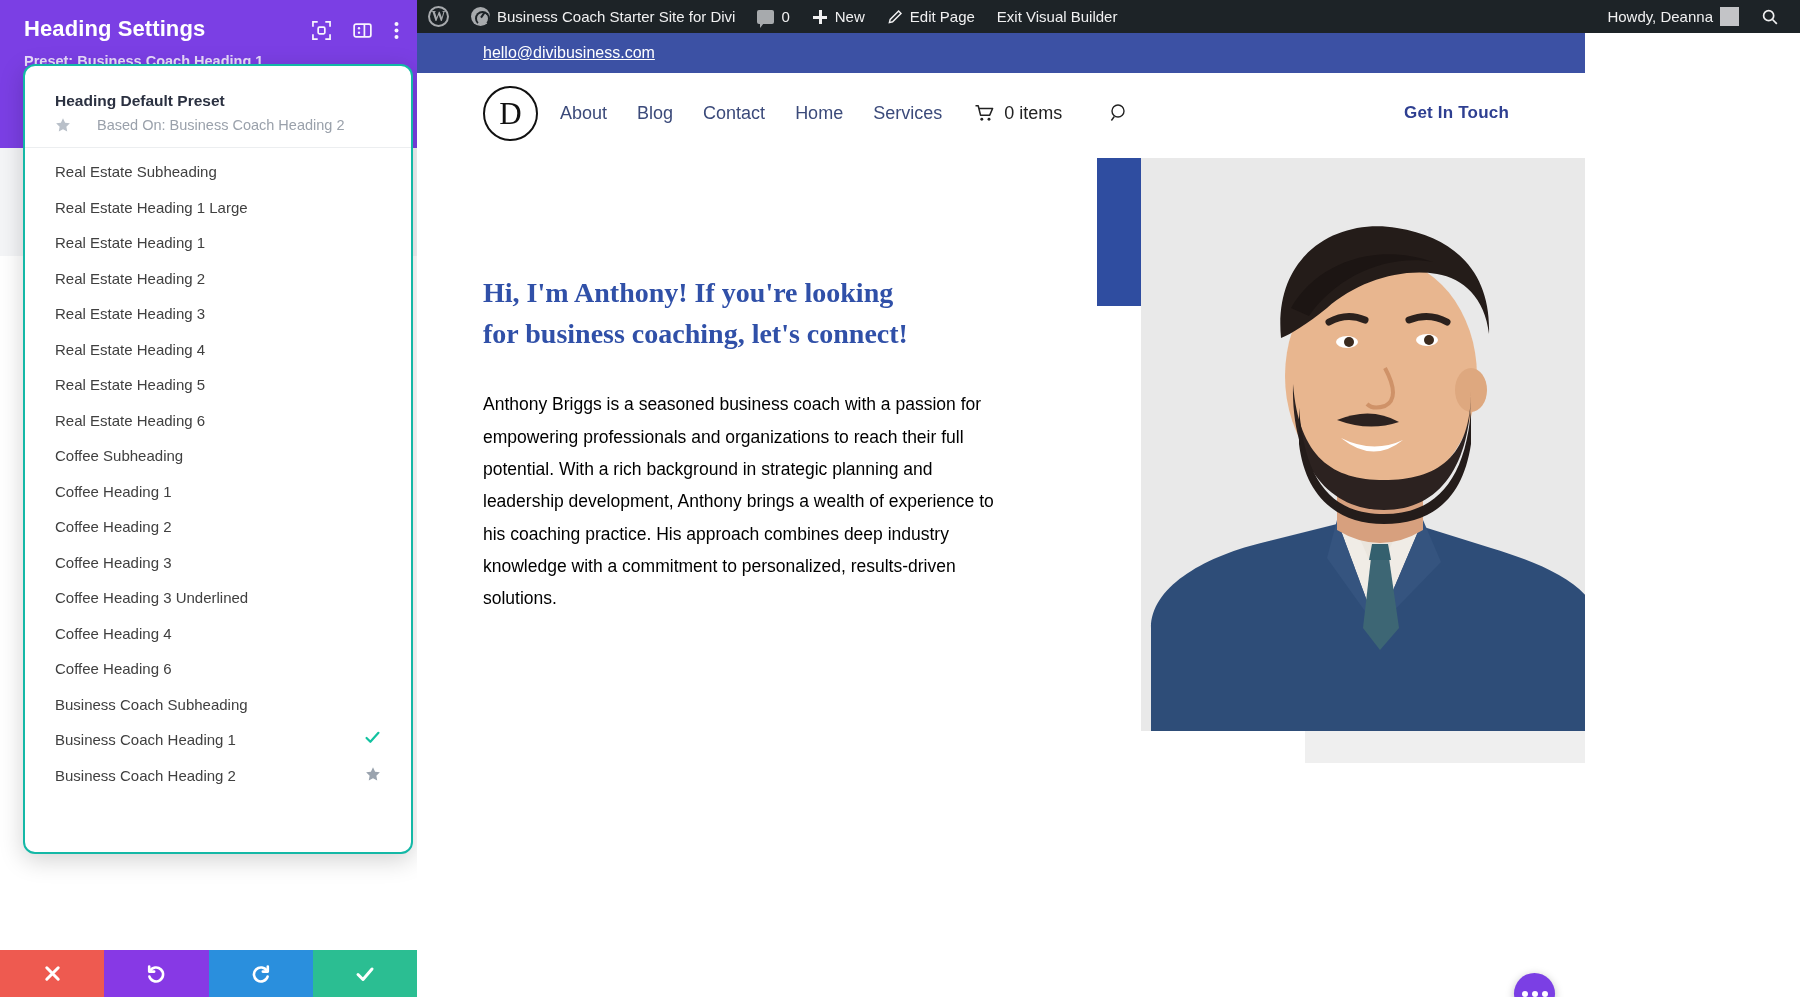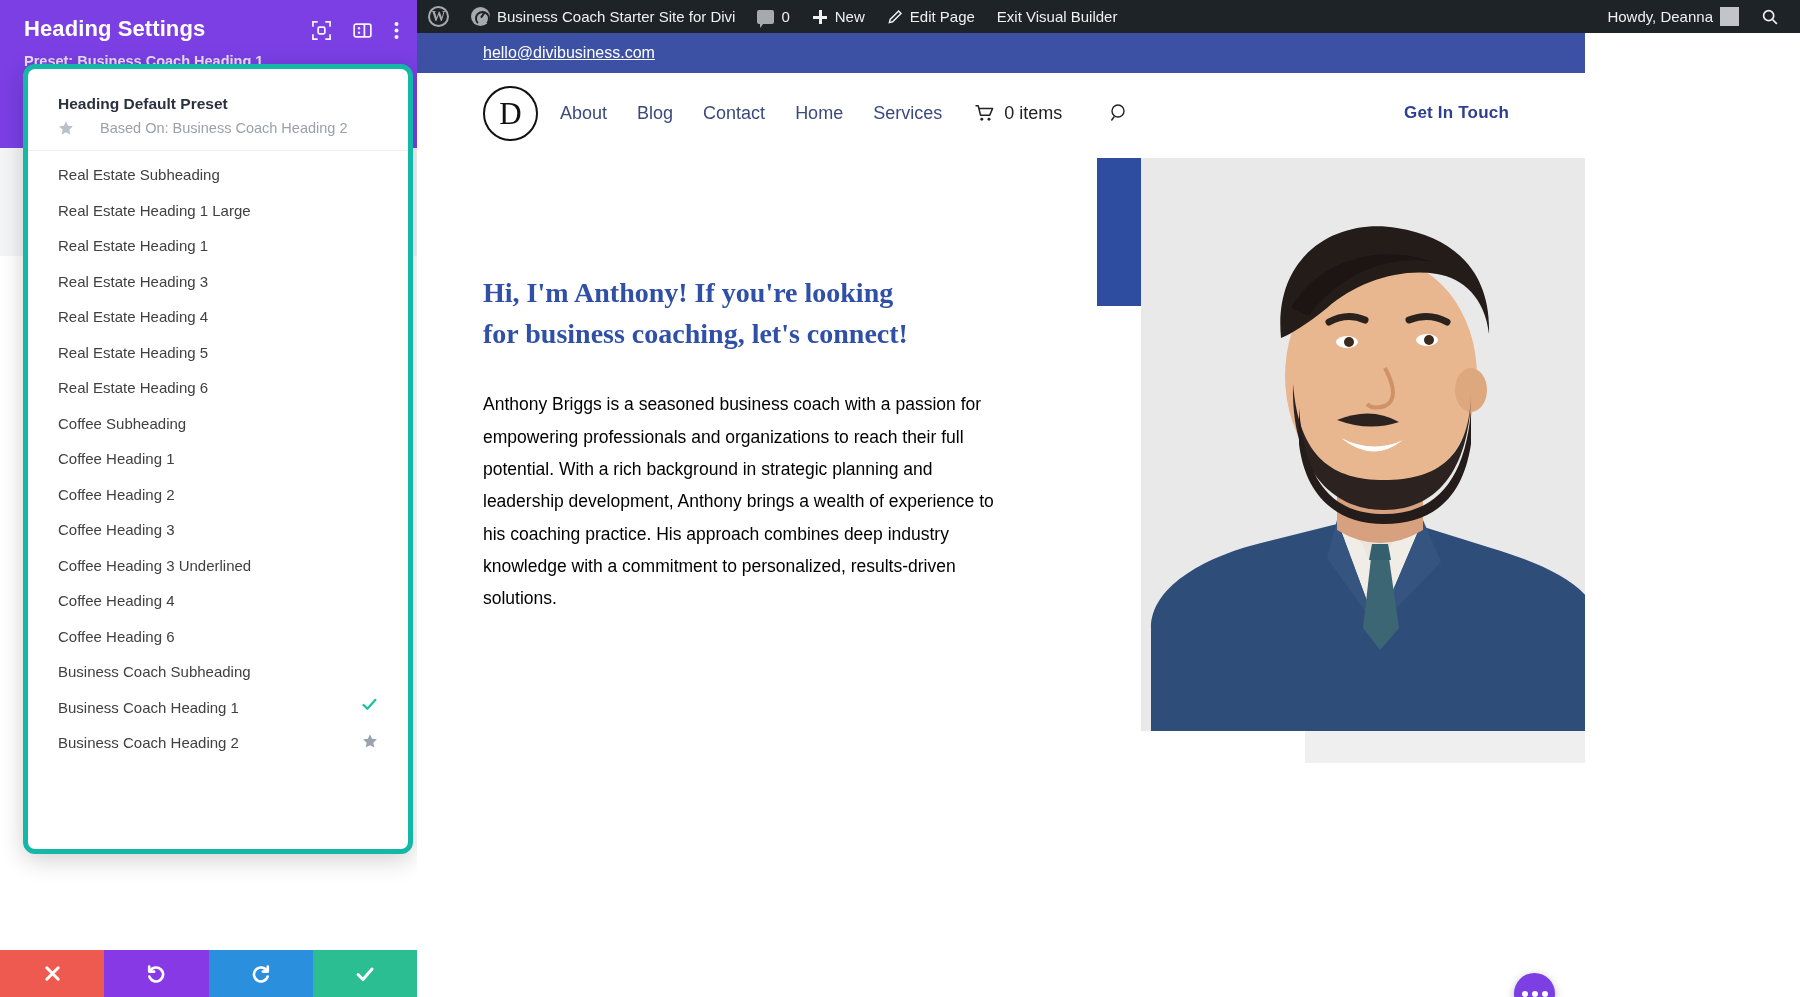--- a/index.html
+++ b/index.html
@@ -189,21 +189,21 @@
   .sb-kebab i { width: 4px; height: 4px; border-radius: 50%; background: #2b3141; display:block; }
 
   .sb-body-white {
     position: absolute; left: 0; top: 256px; width: 417px; height: 692px;
     background: #ffffff;
   }
 
   
   .preset-dropdown {
     position: absolute; left: 23px; top: 64px; width: 390px; height: 790px;
-    background: #ffffff; border: 5px solid #14b8a6; border-radius: 12px;
+    background: #ffffff; border: 2px solid #14b8a6; border-radius: 12px;
     overflow: hidden; z-index: 20;
     box-shadow: 0 6px 24px rgba(0,0,0,.18);
   }
   .dd-inner { padding: 18px 0 0 0; height: 100%; overflow: hidden; }
   .dd-default {
     padding: 8px 30px 14px 30px; border-bottom: 1px solid #eceef0;
   }
   .dd-default-title { font-size: 15.5px; font-weight: bold; color: #2b3141; }
   .dd-based {
     margin-top: 7px; display: flex; align-items: center; gap: 26px;
@@ -433,20 +433,23 @@
             <div class="dd-item">
               <span class="lbl">Real Estate Subheading</span>
             </div>
             <div class="dd-item">
               <span class="lbl">Real Estate Heading 1 Large</span>
             </div>
             <div class="dd-item">
               <span class="lbl">Real Estate Heading 1</span>
             </div>
             <div class="dd-item">
+              <span class="lbl">Real Estate Heading 2</span>
+            </div>
+            <div class="dd-item">
               <span class="lbl">Real Estate Heading 3</span>
             </div>
             <div class="dd-item">
               <span class="lbl">Real Estate Heading 4</span>
             </div>
             <div class="dd-item">
               <span class="lbl">Real Estate Heading 5</span>
             </div>
             <div class="dd-item">
               <span class="lbl">Real Estate Heading 6</span>

